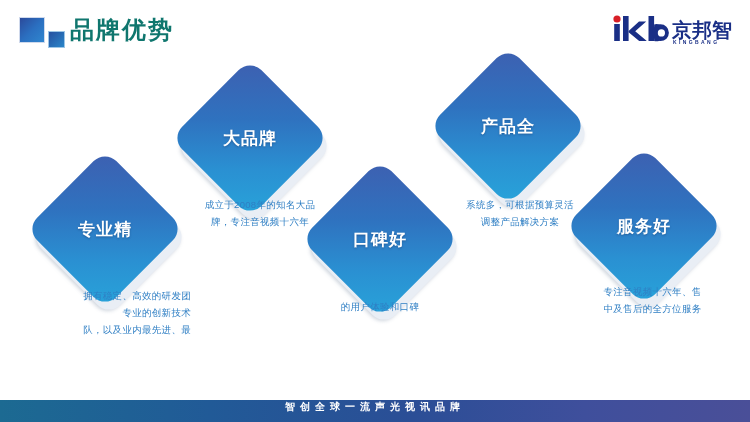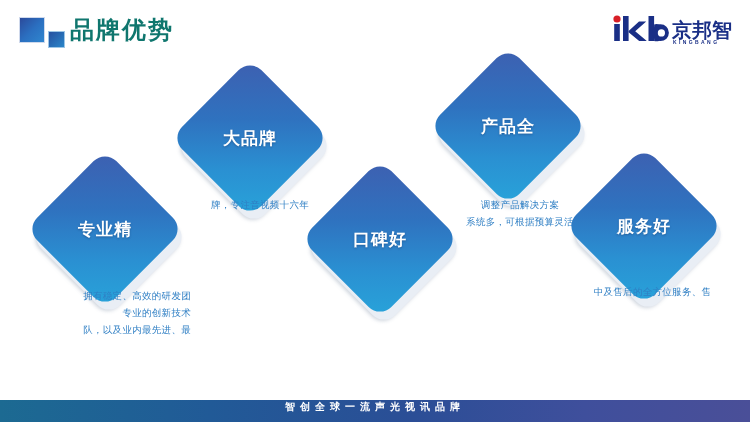--- a/index.html
+++ b/index.html
@@ -182,51 +182,54 @@
 </div>
 
 <div class="card" style="left:194px; top:82px;">
   <div class="diamond-wrap">
     <div class="diamond-shadow"></div>
     <div class="diamond"></div>
     <div class="diamond-label">大品牌</div>
   </div>
 </div>
 <div class="caption" style="left:180px; top:196px; width:160px;">
+  <div>成立于2008年的知名大品</div>
   <div>牌，专注音视频十六年</div>
 </div>
 
 <div class="card" style="left:324px; top:183px;">
   <div class="diamond-wrap">
     <div class="diamond-shadow"></div>
     <div class="diamond"></div>
     <div class="diamond-label">口碑好</div>
   </div>
 </div>
 <div class="caption" style="left:300px; top:298px; width:160px;">
+  <div>的用户体验和口碑</div>
 </div>
 
 <div class="card" style="left:452px; top:70px;">
   <div class="diamond-wrap">
     <div class="diamond-shadow"></div>
     <div class="diamond"></div>
     <div class="diamond-label">产品全</div>
   </div>
 </div>
 <div class="caption" style="left:440px; top:196px; width:160px;">
+  <div>系统多，可根据预算灵活</div>
   <div>调整产品解决方案</div>
-  <div>系统多，可根据预算灵活</div>
 </div>
 
 <div class="card" style="left:588px; top:170px;">
   <div class="diamond-wrap">
     <div class="diamond-shadow"></div>
     <div class="diamond"></div>
     <div class="diamond-label">服务好</div>
   </div>
 </div>
 <div class="caption" style="left:570px; top:283px; width:165px;">
-  <div>中及售后的全方位服务、售</div>
+  <div>专注音视频十六年、售</div>
+  <div>中及售后的全方位服务</div>
 </div>
 
 <div id="footer">
   <div id="footer-text">智创全球一流声光视讯品牌</div>
 </div>
 
 </body></html>

